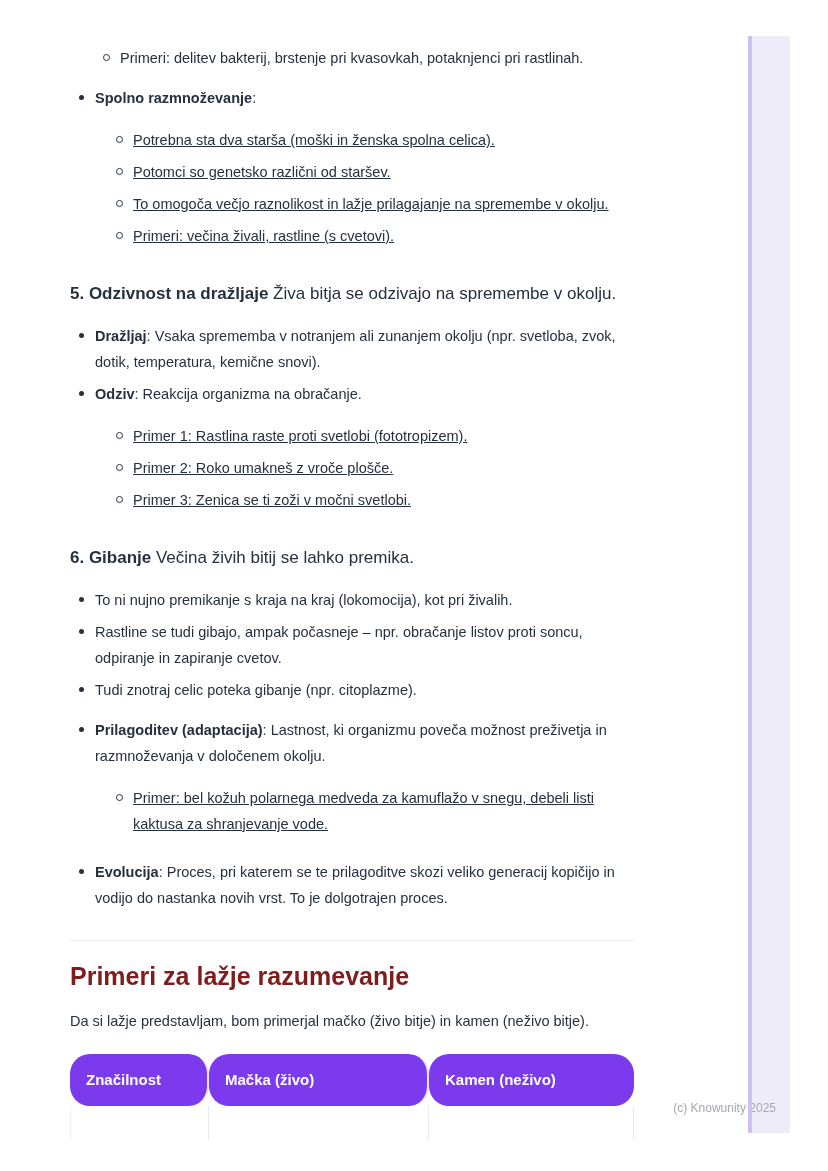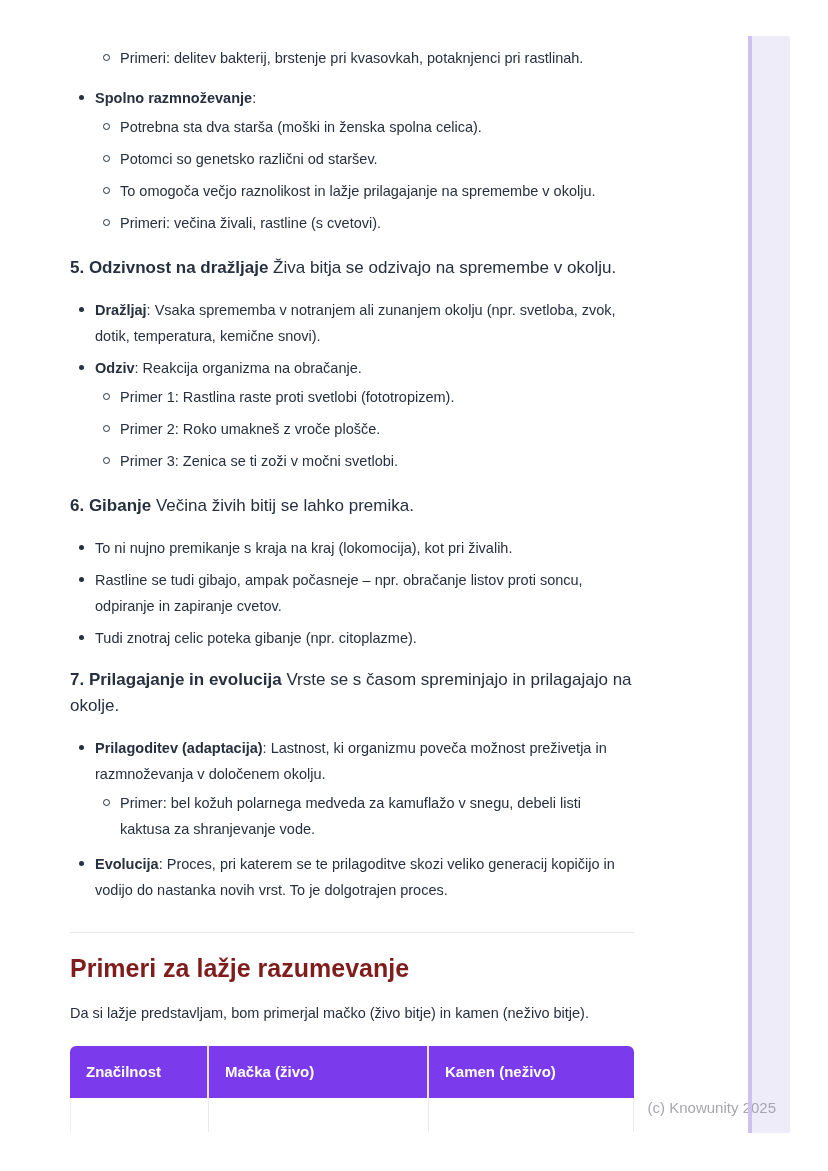--- a/index.html
+++ b/index.html
@@ -21,21 +21,21 @@
     margin: 13px 0;
     font-size: 17px;
     line-height: 26px;
   }
   ul.blist {
     list-style: none;
     margin: 8px 0;
     padding: 0;
   }
   ul.blist.standalone-lv2 { margin-left: 25px; }
-  ul.sub { list-style: none; margin: 0; padding: 0; }
+  ul.sub { list-style: none; margin: 13px; padding: 0; text-decoration: underline; }
   li.lv1, li.lv2 {
     position: relative;
     padding: 3px 0 3px 25px;
     font-size: 14.5px;
     line-height: 26px;
   }
   li.lv1::before {
     content: "";
     position: absolute;
     left: 9px; top: 13px;
@@ -88,20 +88,21 @@
   col.c3 { width: 205px; }
   table.cmp th {
     background: #7C3AED;
     color: #ffffff;
     font-size: 15px;
     font-weight: 700;
     text-align: left;
     padding: 16px 12px 16px 16px;
     line-height: 20px;
     border-right: 2px solid rgba(255,255,255,0.85);
+    border-radius: 20px;
   }
   table.cmp th:last-child { border-right: none; }
   table.cmp td {
     height: 60px;
     background: #ffffff;
     border-right: 1px solid #EAEAF2;
     border-left: none;
   }
   table.cmp td:first-child { border-left: 1px solid #EFEFF5; }
   
@@ -117,21 +118,21 @@
     position: absolute;
     left: 748px; top: 36px;
     width: 4px; height: 1097px;
     background: #CCC1F0;
     z-index: 3;
   }
   .copyright {
     position: absolute;
     top: 1101px;
     right: 52px;
-    font-size: 15px;
+    font-size: 12px;
     line-height: 14px;
     color: #A6A6B0;
     z-index: 2;
     white-space: nowrap;
   }
 </style>
 </head>
 <body>
 
 <div class="doc">
@@ -154,21 +155,20 @@
           <li class="lv2"><span>Primer 2: Roko umakneš z vroče plošče.</span></li>
           <li class="lv2"><span>Primer 3: Zenica se ti zoži v močni svetlobi.</span></li>
         </ul></li>
     </ul>
     <p class="para"><span class="b">6. Gibanje</span><span> Večina živih bitij se lahko premika.</span></p>
     <ul class="blist">
       <li class="lv1"><span>To ni nujno premikanje s kraja na kraj (lokomocija), kot pri živalih.</span></li>
       <li class="lv1"><span>Rastline se tudi gibajo, ampak počasneje – npr. obračanje listov proti soncu, odpiranje in zapiranje cvetov.</span></li>
       <li class="lv1"><span>Tudi znotraj celic poteka gibanje (npr. citoplazme).</span></li>
     </ul>
-    <p class="para"><span class="b">7. Prilagajanje in evolucija</span><span> Vrste se s časom spreminjajo in prilagajajo na okolje.</span></p>
     <ul class="blist">
       <li class="lv1"><span class="b">Prilagoditev (adaptacija)</span><span>: Lastnost, ki organizmu poveča možnost preživetja in razmnoževanja v določenem okolju.</span><ul class="blist sub">
           <li class="lv2"><span>Primer: bel kožuh polarnega medveda za kamuflažo v snegu, debeli listi kaktusa za shranjevanje vode.</span></li>
         </ul></li>
       <li class="lv1"><span class="b">Evolucija</span><span>: Proces, pri katerem se te prilagoditve skozi veliko generacij kopičijo in vodijo do nastanka novih vrst. To je dolgotrajen proces.</span></li>
     </ul>
     <hr class="divider">
     <h2 class="section">Primeri za lažje razumevanje</h2>
     <p class="intro"><span>Da si lažje predstavljam, bom primerjal mačko (živo bitje) in kamen (neživo bitje).</span></p>
     <div class="table-wrap">

